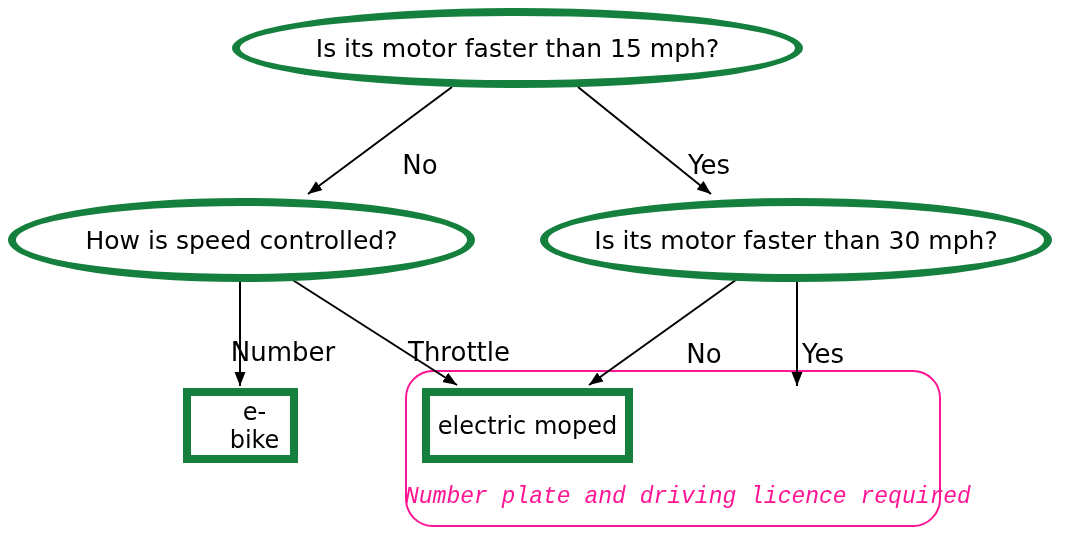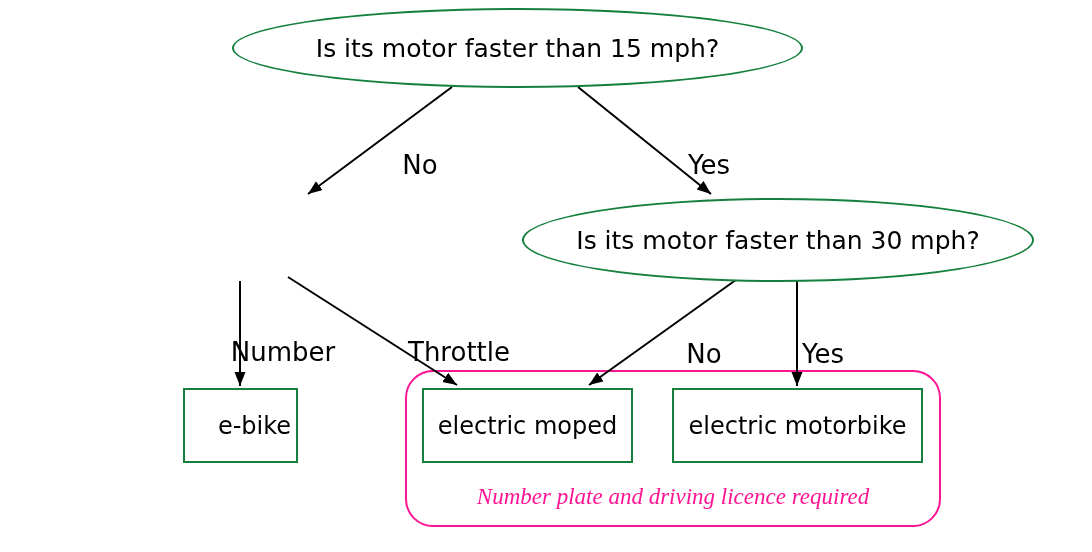--- a/index.html
+++ b/index.html
@@ -31,21 +31,21 @@
     position: absolute;
     left: 0;
     top: 0;
     z-index: 2;
   }
   .node {
     position: absolute;
     display: flex;
     align-items: center;
     justify-content: center;
-    border: 2px solid #15803d;
+    border: 8px solid #15803d;
     background: #ffffff;
     box-sizing: border-box;
     text-align: center;
     color: #000000;
     z-index: 3;
   }
   .ellipse {
     border-radius: 50%;
     font-size: 25px;
   }
@@ -60,21 +60,21 @@
     white-space: nowrap;
     z-index: 3;
     margin-top: 26px;
   }
   .cluster-caption {
     position: absolute;
     left: 405px;
     top: 484px;
     width: 536px;
     text-align: center;
-    font-family: Liberation Serif, serif;
+    font-family: Liberation Mono, monospace;
     font-style: italic;
     font-size: 23px;
     color: #ff1493;
     z-index: 4;
     white-space: nowrap;
   }
 </style>
 </head>
 <body>
 
@@ -93,36 +93,36 @@
     <line x1="240" y1="281" x2="240" y2="386" stroke="#000000" stroke-width="2" marker-end="url(#arrowhead)"></line>
     <line x1="288" y1="277" x2="457" y2="385" stroke="#000000" stroke-width="2" marker-end="url(#arrowhead)"></line>
     <line x1="740" y1="277" x2="589" y2="385" stroke="#000000" stroke-width="2" marker-end="url(#arrowhead)"></line>
     <line x1="797" y1="281" x2="797" y2="386" stroke="#000000" stroke-width="2" marker-end="url(#arrowhead)"></line>
   </svg>
 
   <div class="node ellipse" style="left:232px; top:8px; width:571px; height:80px;">
     <span>Is its motor faster than 15 mph?</span>
   </div>
 
+  <div class="node ellipse" style="left:8px; top:198px; width:467px; height:84px;">
+    <span>How is speed controlled?</span>
+  </div>
 
-  <div class="node ellipse" style="left:522px; top:198px; width:512px; height:84px;">
+  <div class="node ellipse" style="left:540px; top:198px; width:512px; height:84px;">
     <span>Is its motor faster than 30 mph?</span>
   </div>
 
   <div class="node rect" style="left:183px; top:388px; width:115px; height:75px;padding-left:28px;">
     <span>e-bike</span>
   </div>
 
   <div class="node rect" style="left:422px; top:388px; width:211px; height:75px;">
     <span>electric moped</span>
   </div>
 
-  <div class="node rect" style="left:672px; top:388px; width:251px; height:75px;">
-    <span>electric motorbike</span>
-  </div>
 
   <div class="edge-label" style="left:420px; top:124px;">No</div>
   <div class="edge-label" style="left:709px; top:124px;">Yes</div>
   <div class="edge-label" style="left:283px; top:311px;">Number</div>
   <div class="edge-label" style="left:459px; top:311px;">Throttle</div>
   <div class="edge-label" style="left:704px; top:313px;">No</div>
   <div class="edge-label" style="left:823px; top:313px;">Yes</div>
 
   <div class="cluster-caption">Number plate and driving licence required</div>
 

